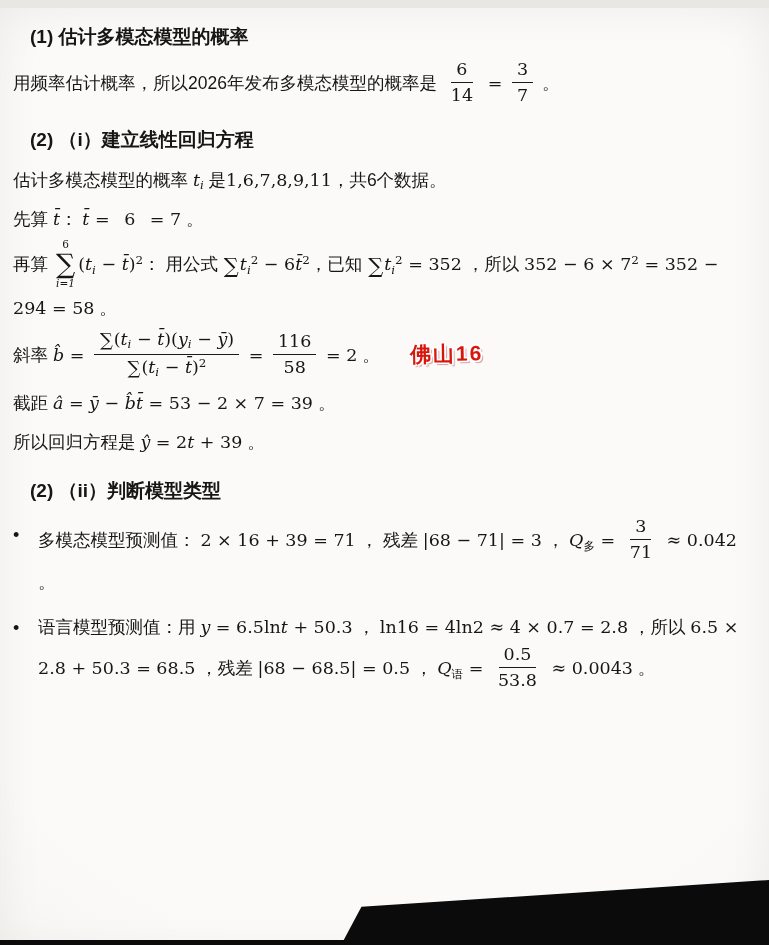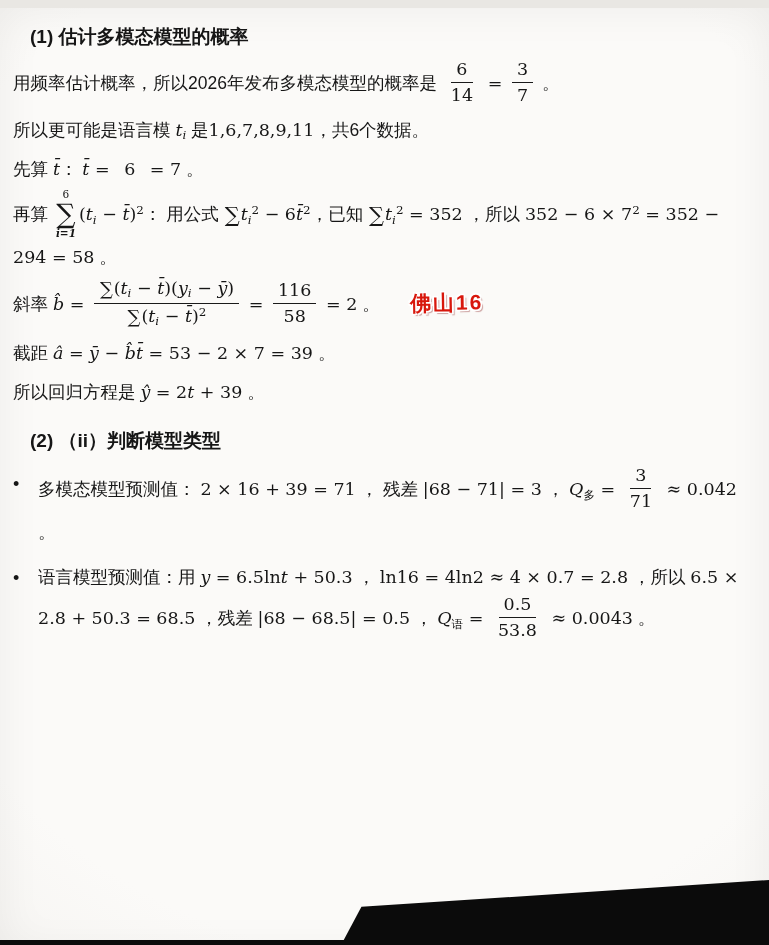--- a/index.html
+++ b/index.html
@@ -36,21 +36,21 @@
     font-family:"DejaVu Serif","Liberation Serif",serif;
   }
   .frac>.num{padding:0 5px 1px;border-bottom:1.4px solid #1a1a1a;white-space:nowrap;}
   .frac>.den{padding:1px 5px 0;white-space:nowrap;}
   .sum{
     display:inline-flex;flex-direction:column;align-items:center;
     vertical-align:middle;line-height:1;margin:0 3px;position:relative;top:-2px;
     font-family:"DejaVu Serif","Liberation Serif",serif;
   }
   .sum>.lim{font-size:10.5px;}
-  .sum>.lim.it{font-style:italic;font-weight:bold;}
+  .sum>.lim.it{font-style:italic;}
   .sum>.sg{font-size:27px;line-height:1.05;}
   .sum-inline{font-family:"DejaVu Serif","Liberation Serif",serif;font-size:21px;vertical-align:-2px;margin:0 1px;}
   .frac .sum-inline{font-size:18px;vertical-align:-1px;}
   .stamp{
     display:inline-block;margin-left:30px;font-weight:bold;font-size:21px;
     color:var(--stamp_color,#d8170c);letter-spacing:2px;transform:rotate(-1deg);
     text-shadow:-1.5px -1.5px 0 #fff,1.5px -1.5px 0 #fff,-1.5px 1.5px 0 #fff,1.5px 1.5px 0 #fff,2.5px 2.5px 1px rgba(120,0,0,.35);
   }
   .wedge{
     position:absolute;left:340px;right:0;top:872px;bottom:6px;
@@ -68,21 +68,22 @@
 <div class="page">
   <div id="doc" class="doc">
       <div class="blk h"><span class="cjk">(1) 估计多模态模型的概率</span></div>
       <div class="blk p"><span class="cjk">用频率估计概率，所以2026年发布多模态模型的概率是 </span><span class="frac">
           <span class="num"><span class="mnum">6</span></span>
           <span class="den"><span class="mnum">14</span></span>
         </span><span class="mnum"> = </span><span class="frac">
           <span class="num"><span class="mnum">3</span></span>
           <span class="den"><span class="mnum">7</span></span>
         </span><span class="cjk"> 。</span></div>
-      <div class="blk p"><span class="cjk">所以更可能是语言模 </span><span class="mvar">t</span><span class="msub">i</span><span class="cjk"> 是</span><span class="mnum">1,6,7,8,9,11</span><span class="cjk">，共6个数据。</span></div>
+      <div class="blk h"><span class="cjk">(2) （i）建立线性回归方程</span></div>
+      <div class="blk p"><span class="cjk">估计多模态模型的概率 </span><span class="mvar">t</span><span class="msub">i</span><span class="cjk"> 是</span><span class="mnum">1,6,7,8,9,11</span><span class="cjk">，共6个数据。</span></div>
       <div class="blk p"><span class="cjk">先算 </span><span class="mvar">t̄</span><span class="cjk">：  </span><span class="mvar">t̄</span><span class="mnum"> = </span><span class="frac">
           <span class="den"><span class="mnum">6</span></span>
         </span><span class="mnum"> = 7</span><span class="cjk"> 。</span></div>
       <div class="blk p"><span class="cjk">再算 </span><span class="sum">
           <span class="lim">6</span>
           <span class="sg">∑</span>
           <span class="lim it">i=1</span>
         </span><span class="mnum">(</span><span class="mvar">t</span><span class="msub">i</span><span class="mnum"> − </span><span class="mvar">t̄</span><span class="mnum">)</span><span class="msup">2</span><span class="cjk">： 用公式 </span><span class="sum-inline">∑</span><span class="mvar">t</span><span class="msub">i</span><span class="msup">2</span><span class="mnum"> − 6</span><span class="mvar">t̄</span><span class="msup">2</span><span class="cjk">，已知 </span><span class="sum-inline">∑</span><span class="mvar">t</span><span class="msub">i</span><span class="msup">2</span><span class="mnum"> = 352</span><span class="cjk"> ，所以 </span><span class="mnum">352 − 6 × 7</span><span class="msup">2</span><span class="mnum"> = 352 − 294 = 58</span><span class="cjk"> 。</span></div>
       <div class="blk p"><span class="cjk">斜率 </span><span class="mvar">b̂</span><span class="mnum"> = </span><span class="frac">
           <span class="num"><span class="sum-inline">∑</span><span class="mnum">(</span><span class="mvar">t</span><span class="msub">i</span><span class="mnum"> − </span><span class="mvar">t̄</span><span class="mnum">)(</span><span class="mvar">y</span><span class="msub">i</span><span class="mnum"> − </span><span class="mvar">ȳ</span><span class="mnum">)</span></span>

